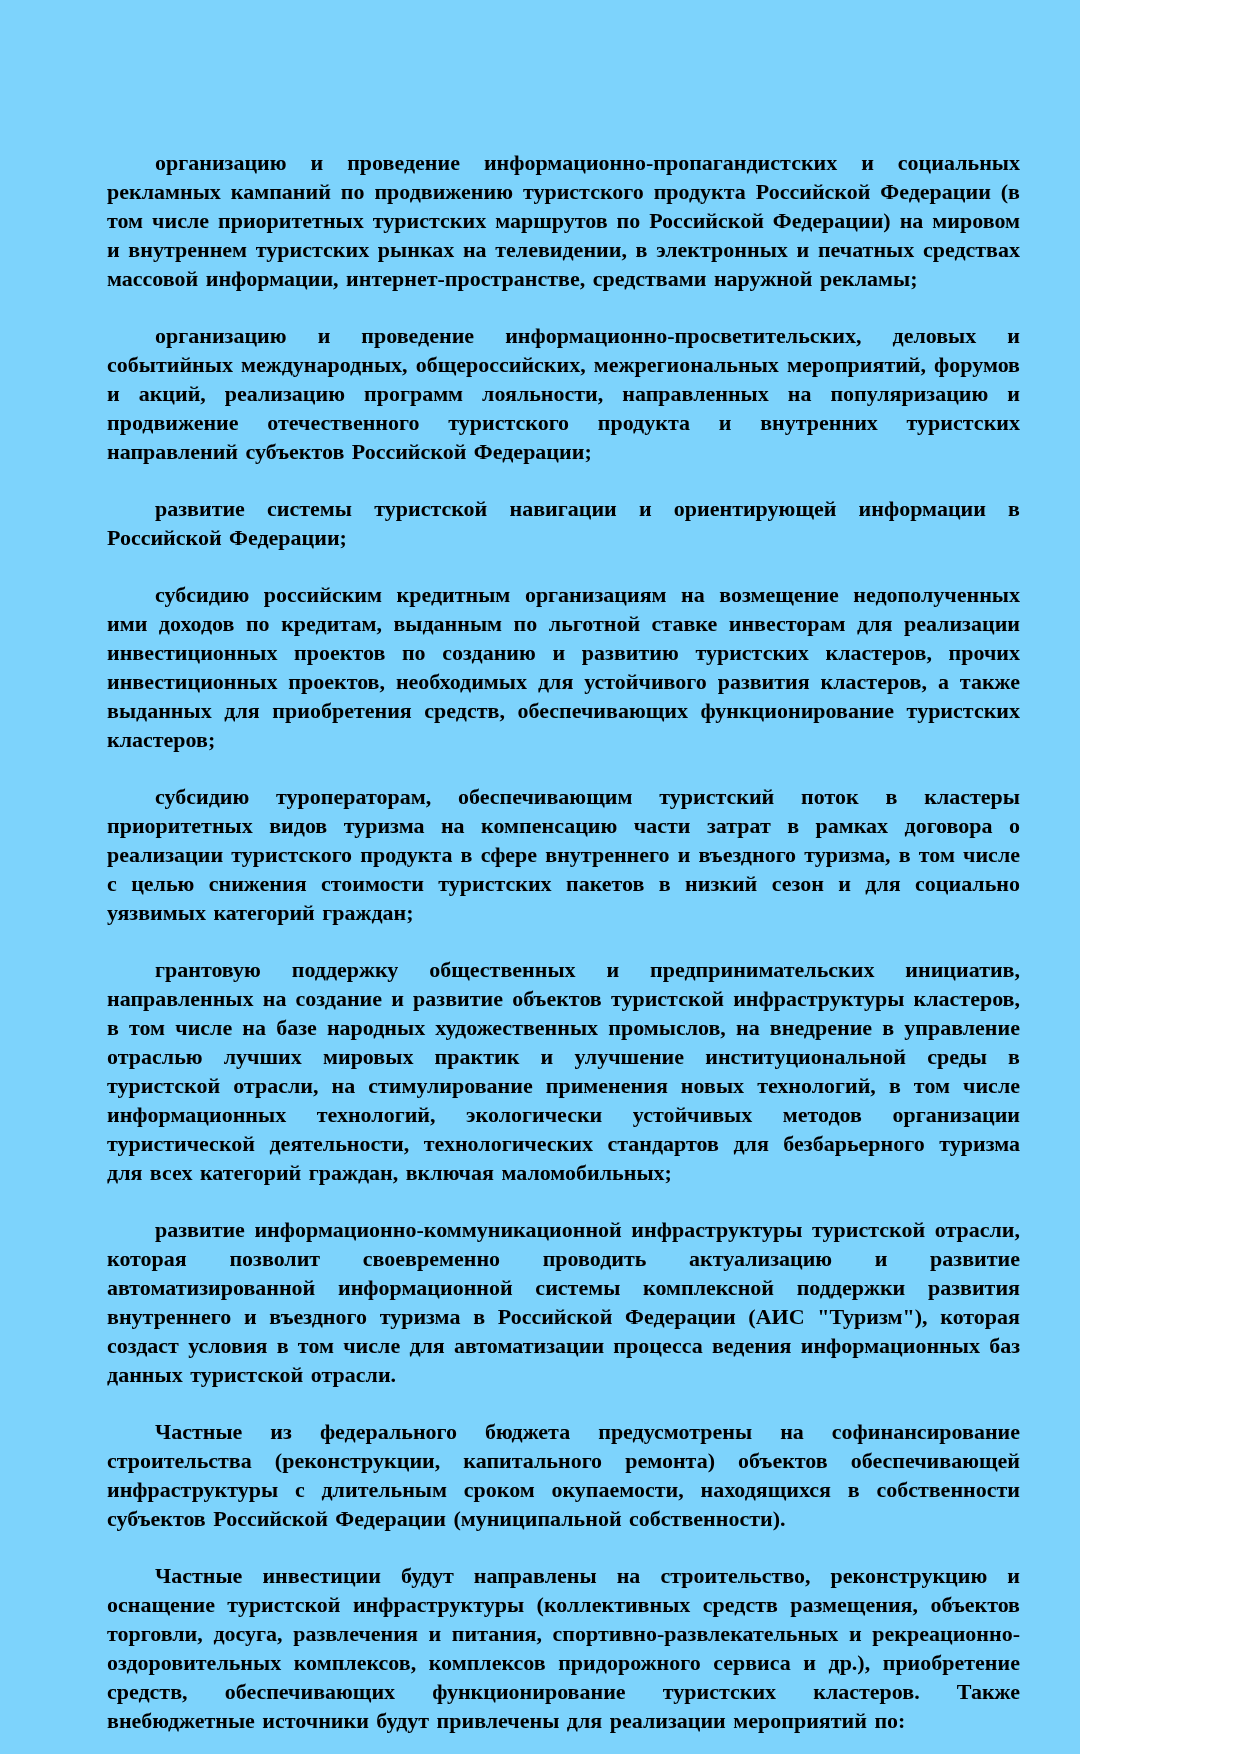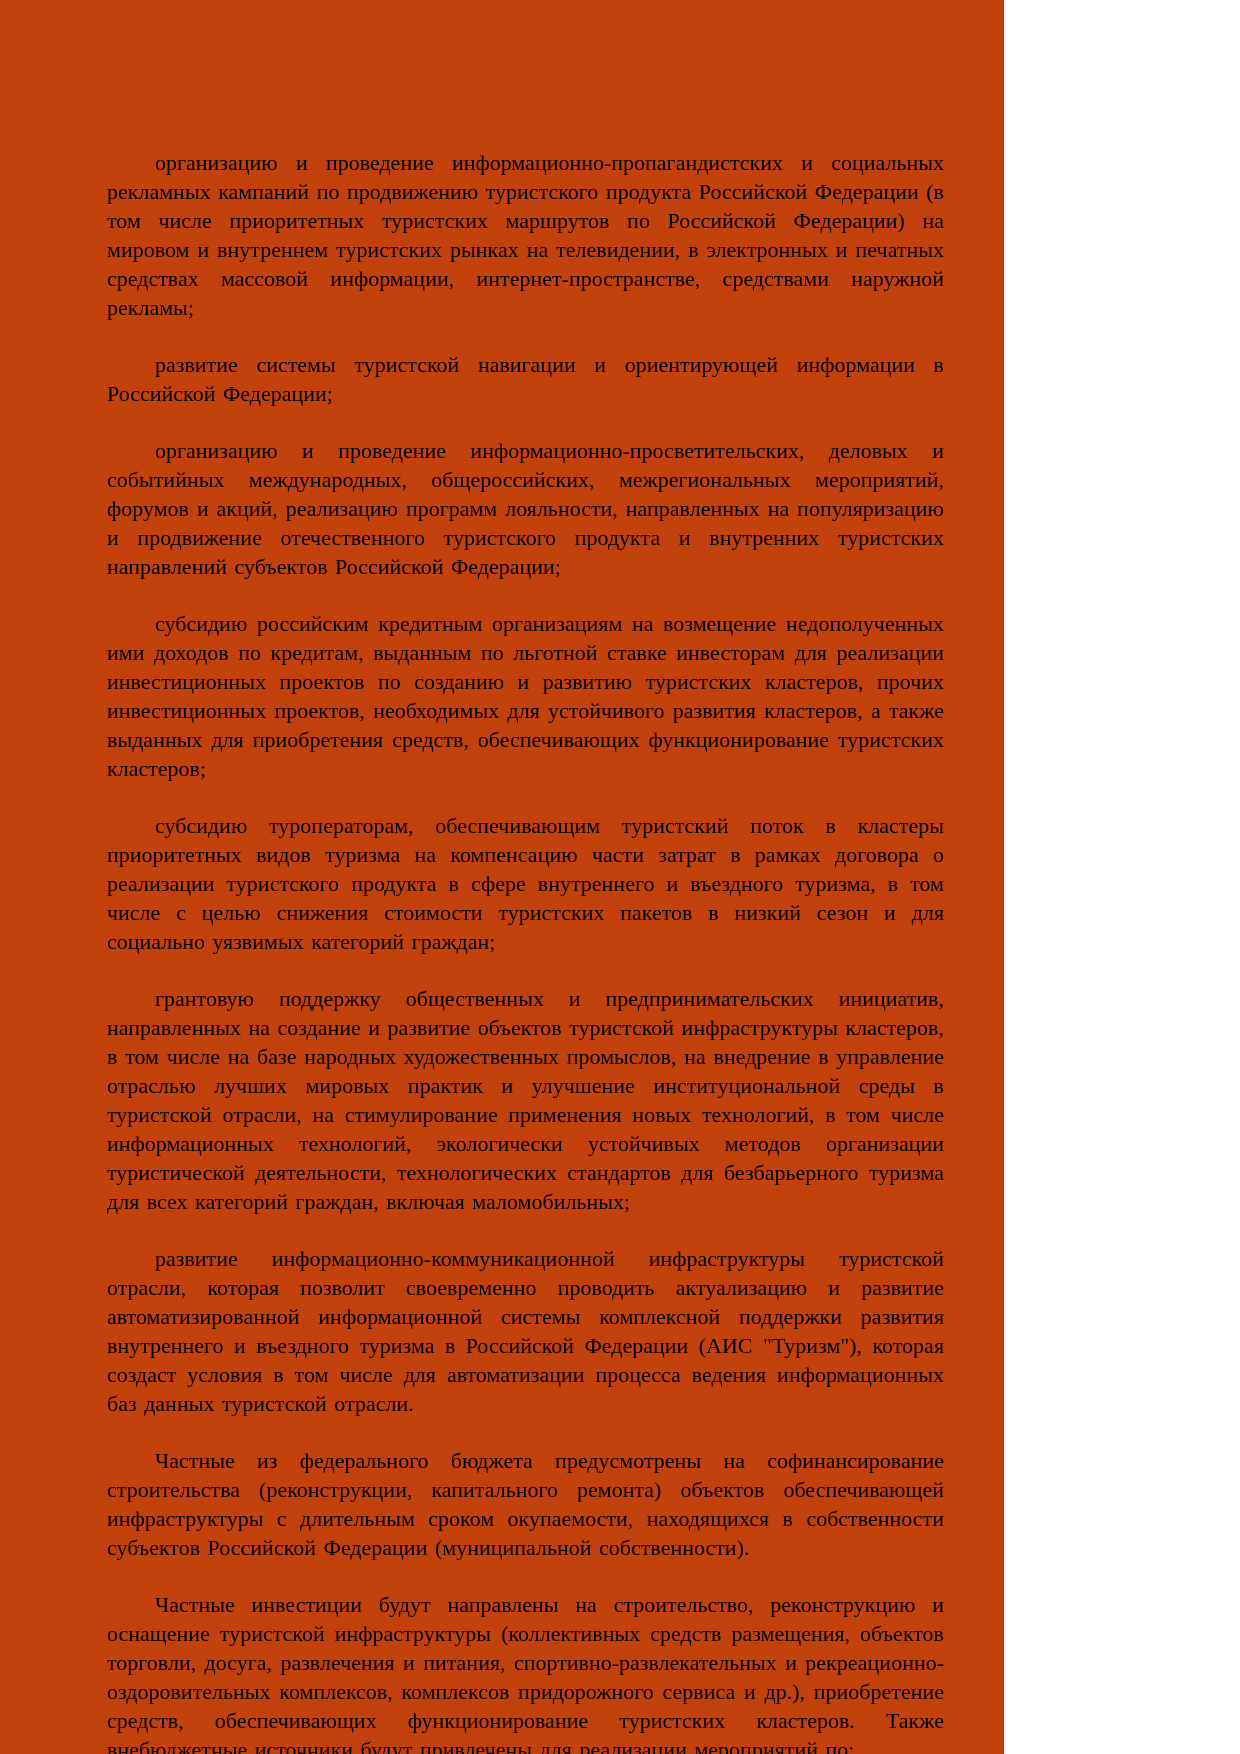--- a/index.html
+++ b/index.html
@@ -2,48 +2,49 @@
 <html lang="ru"><head>
 <meta charset="utf-8">
 <style>
   html, body {
     margin: 0;
     padding: 0;
     background: #ffffff;
   }
   .page {
     position: relative;
-    width: 1004px;
+    width: 1080px;
     height: 1754px;
     box-sizing: border-box;
-    background: #c2410c;
+    background: #7dd3fc;
     padding: 148px 60px 0 107px;
     overflow: hidden;
+    font-weight: bold;
   }
   .doc-text {
     font-family: "Liberation Serif", "DejaVu Serif", serif;
     font-size: 22px;
     line-height: 29px;
     color: #000000;
   }
   .para {
     margin: 0 0 28px 0;
     text-align: justify;
     text-indent: 48px;
     word-spacing: 2px;
   }
 </style>
 </head>
 <body>
 
 <div class="page">
   <div class="doc-text">
     <p class="para">организацию и проведение информационно-пропагандистских и социальных рекламных кампаний по продвижению туристского продукта Российской Федерации (в том числе приоритетных туристских маршрутов по Российской Федерации) на мировом и внутреннем туристских рынках на телевидении, в электронных и печатных средствах массовой информации, интернет-пространстве, средствами наружной рекламы;</p>
+    <p class="para">организацию и проведение информационно-просветительских, деловых и событийных международных, общероссийских, межрегиональных мероприятий, форумов и акций, реализацию программ лояльности, направленных на популяризацию и продвижение отечественного туристского продукта и внутренних туристских направлений субъектов Российской Федерации;</p>
     <p class="para">развитие системы туристской навигации и ориентирующей информации в Российской Федерации;</p>
-    <p class="para">организацию и проведение информационно-просветительских, деловых и событийных международных, общероссийских, межрегиональных мероприятий, форумов и акций, реализацию программ лояльности, направленных на популяризацию и продвижение отечественного туристского продукта и внутренних туристских направлений субъектов Российской Федерации;</p>
     <p class="para">субсидию российским кредитным организациям на возмещение недополученных ими доходов по кредитам, выданным по льготной ставке инвесторам для реализации инвестиционных проектов по созданию и развитию туристских кластеров, прочих инвестиционных проектов, необходимых для устойчивого развития кластеров, а также выданных для приобретения средств, обеспечивающих функционирование туристских кластеров;</p>
     <p class="para">субсидию туроператорам, обеспечивающим туристский поток в кластеры приоритетных видов туризма на компенсацию части затрат в рамках договора о реализации туристского продукта в сфере внутреннего и въездного туризма, в том числе с целью снижения стоимости туристских пакетов в низкий сезон и для социально уязвимых категорий граждан;</p>
     <p class="para">грантовую поддержку общественных и предпринимательских инициатив, направленных на создание и развитие объектов туристской инфраструктуры кластеров, в том числе на базе народных художественных промыслов, на внедрение в управление отраслью лучших мировых практик и улучшение институциональной среды в туристской отрасли, на стимулирование применения новых технологий, в том числе информационных технологий, экологически устойчивых методов организации туристической деятельности, технологических стандартов для безбарьерного туризма для всех категорий граждан, включая маломобильных;</p>
     <p class="para">развитие информационно-коммуникационной инфраструктуры туристской отрасли, которая позволит своевременно проводить актуализацию и развитие автоматизированной информационной системы комплексной поддержки развития внутреннего и въездного туризма в Российской Федерации (АИС "Туризм"), которая создаст условия в том числе для автоматизации процесса ведения информационных баз данных туристской отрасли.</p>
     <p class="para">Частные из федерального бюджета предусмотрены на софинансирование строительства (реконструкции, капитального ремонта) объектов обеспечивающей инфраструктуры с длительным сроком окупаемости, находящихся в собственности субъектов Российской Федерации (муниципальной собственности).</p>
     <p class="para">Частные инвестиции будут направлены на строительство, реконструкцию и оснащение туристской инфраструктуры (коллективных средств размещения, объектов торговли, досуга, развлечения и питания, спортивно-развлекательных и рекреационно-оздоровительных комплексов, комплексов придорожного сервиса и др.), приобретение средств, обеспечивающих функционирование туристских кластеров. Также внебюджетные источники будут привлечены для реализации мероприятий по:</p>
   </div>
 </div>
 
 </body></html>

